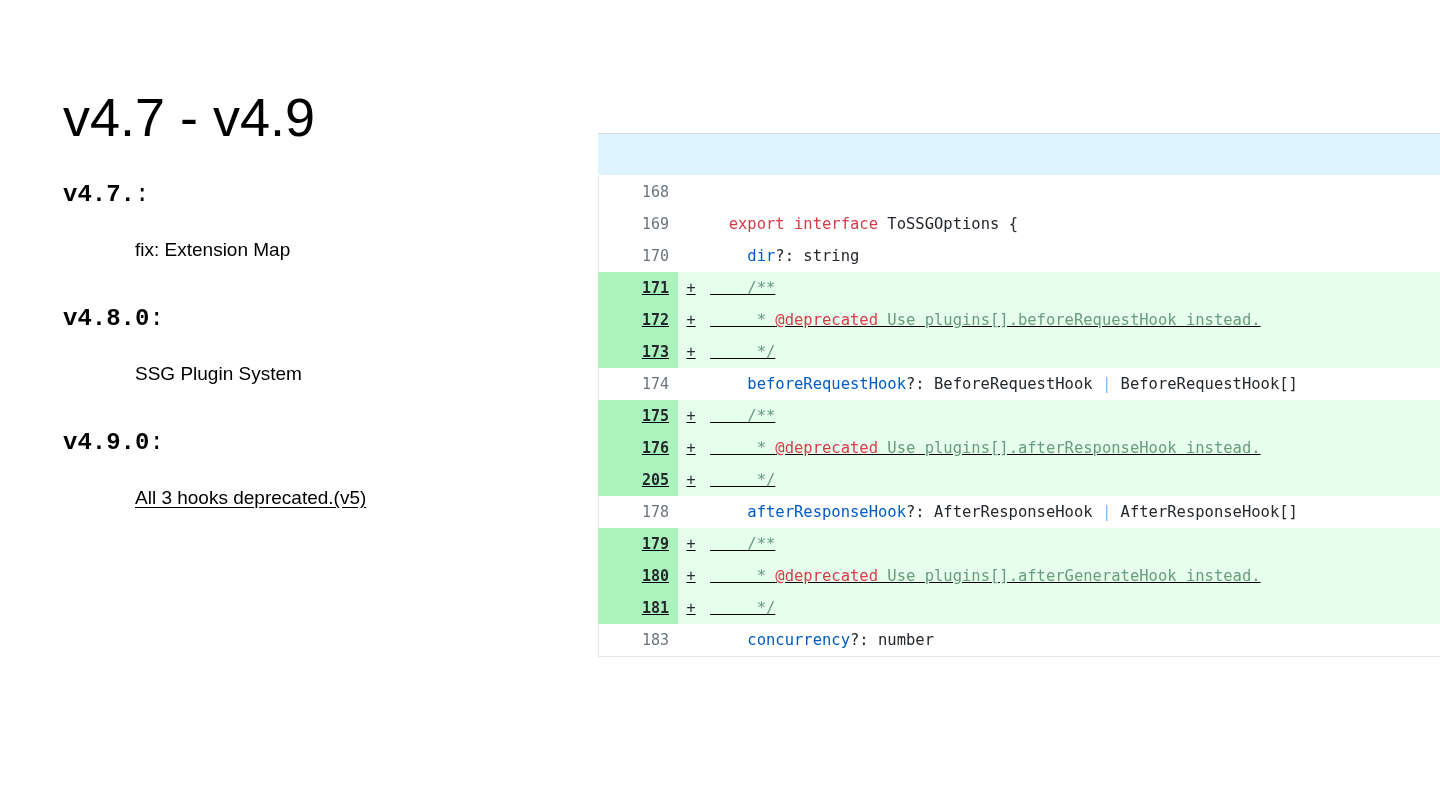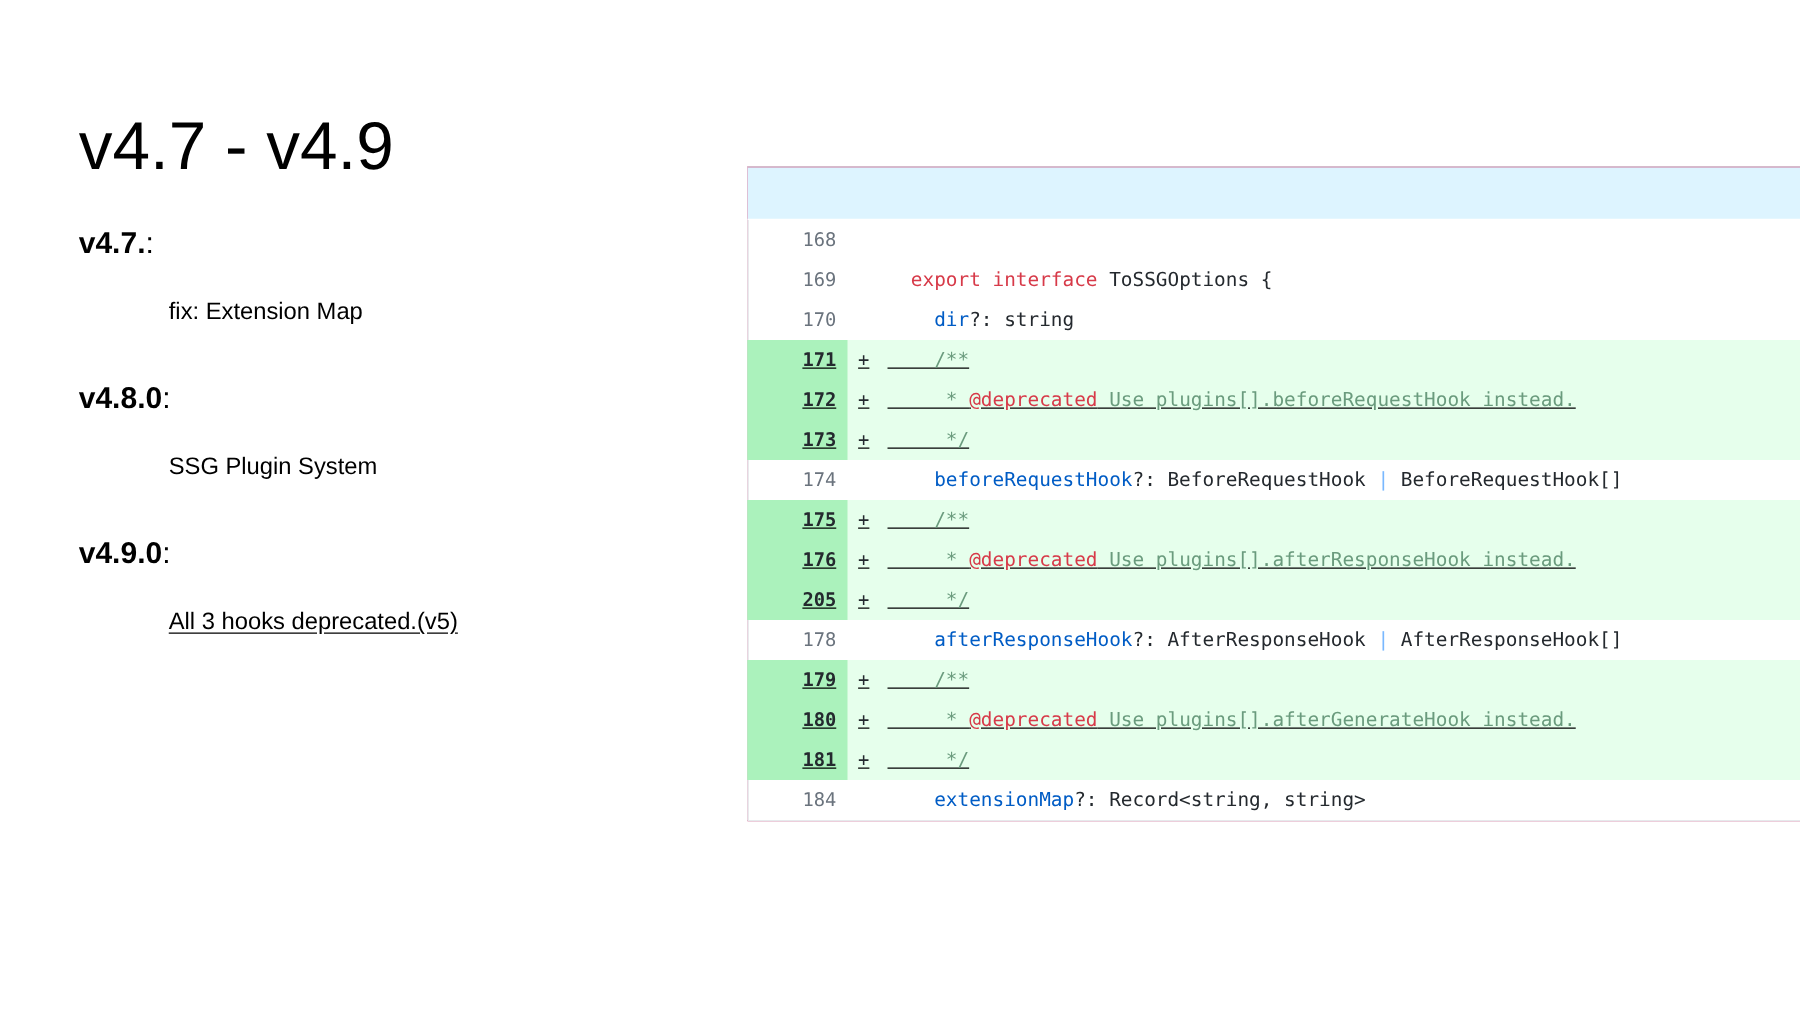--- a/index.html
+++ b/index.html
@@ -28,21 +28,21 @@
     font-family: "Liberation Sans", sans-serif;
     font-size: 54px;
     font-weight: 400;
     line-height: 1.08;
     color: #000000;
     letter-spacing: 0px;
     margin: 0 0 34px 0;
     white-space: pre;
   }
   .bullet-lvl1 {
-    font-family: Liberation Sans, sans-serif;
+    font-family: Liberation Mono, monospace;
     font-size: 24px;
     font-weight: 400;
     color: #000000;
     margin: 0 0 0 0;
     line-height: 1.25;
     white-space: pre;
   }
   .bullet-lvl1 .vnum {
     font-weight: 700;
   }
@@ -62,21 +62,21 @@
   }
   .gap-a { height: 42px; }
   .gap-b { height: 28px; }
 
   
   .diff-panel {
     position: absolute;
     left: 598px;
     top: 133px;
     width: 842px;
-    background: #be185d;
+    background: #1d4ed8;
     border-top: 1px solid #d9dde2;
     border-bottom: 1px solid #e6e9ec;
     font-family: "DejaVu Sans Mono", "Liberation Mono", monospace;
     font-size: 15.5px;
   }
   .hunk-header {
     height: 42px;
     background: #ddf4ff;
     border-bottom: 1px solid #ffffff;
   }
@@ -170,17 +170,17 @@
         <div class="diff-row add"><div class="lineno">172</div><div class="marker">+</div><div class="code"><span class="t-cm">     * </span><span class="t-dep">@deprecated</span><span class="t-cm"> Use plugins[].beforeRequestHook instead.</span></div></div>
         <div class="diff-row add"><div class="lineno">173</div><div class="marker">+</div><div class="code"><span class="t-cm">     */</span></div></div>
         <div class="diff-row ctx"><div class="lineno">174</div><div class="marker"></div><div class="code"><span class="t-plain">    </span><span class="t-prop">beforeRequestHook</span><span class="t-plain">?: BeforeRequestHook </span><span class="t-pipe">|</span><span class="t-plain"> BeforeRequestHook[]</span></div></div>
         <div class="diff-row add"><div class="lineno">175</div><div class="marker">+</div><div class="code"><span class="t-cm">    /**</span></div></div>
         <div class="diff-row add"><div class="lineno">176</div><div class="marker">+</div><div class="code"><span class="t-cm">     * </span><span class="t-dep">@deprecated</span><span class="t-cm"> Use plugins[].afterResponseHook instead.</span></div></div>
         <div class="diff-row add"><div class="lineno">205</div><div class="marker">+</div><div class="code"><span class="t-cm">     */</span></div></div>
         <div class="diff-row ctx"><div class="lineno">178</div><div class="marker"></div><div class="code"><span class="t-plain">    </span><span class="t-prop">afterResponseHook</span><span class="t-plain">?: AfterResponseHook </span><span class="t-pipe">|</span><span class="t-plain"> AfterResponseHook[]</span></div></div>
         <div class="diff-row add"><div class="lineno">179</div><div class="marker">+</div><div class="code"><span class="t-cm">    /**</span></div></div>
         <div class="diff-row add"><div class="lineno">180</div><div class="marker">+</div><div class="code"><span class="t-cm">     * </span><span class="t-dep">@deprecated</span><span class="t-cm"> Use plugins[].afterGenerateHook instead.</span></div></div>
         <div class="diff-row add"><div class="lineno">181</div><div class="marker">+</div><div class="code"><span class="t-cm">     */</span></div></div>
-        <div class="diff-row ctx"><div class="lineno">184</div><div class="marker"></div><div class="code"><span class="t-plain">    </span><span class="t-prop">extensionMap</span><span class="t-plain">?: Record&lt;string, string&gt;</span></div></div>
+        <div class="diff-row ctx"><div class="lineno">183</div><div class="marker"></div><div class="code"><span class="t-plain">    </span><span class="t-prop">concurrency</span><span class="t-plain">?: number</span></div></div>
       </div>
   </div>
 
 </div>
 
 </body></html>

